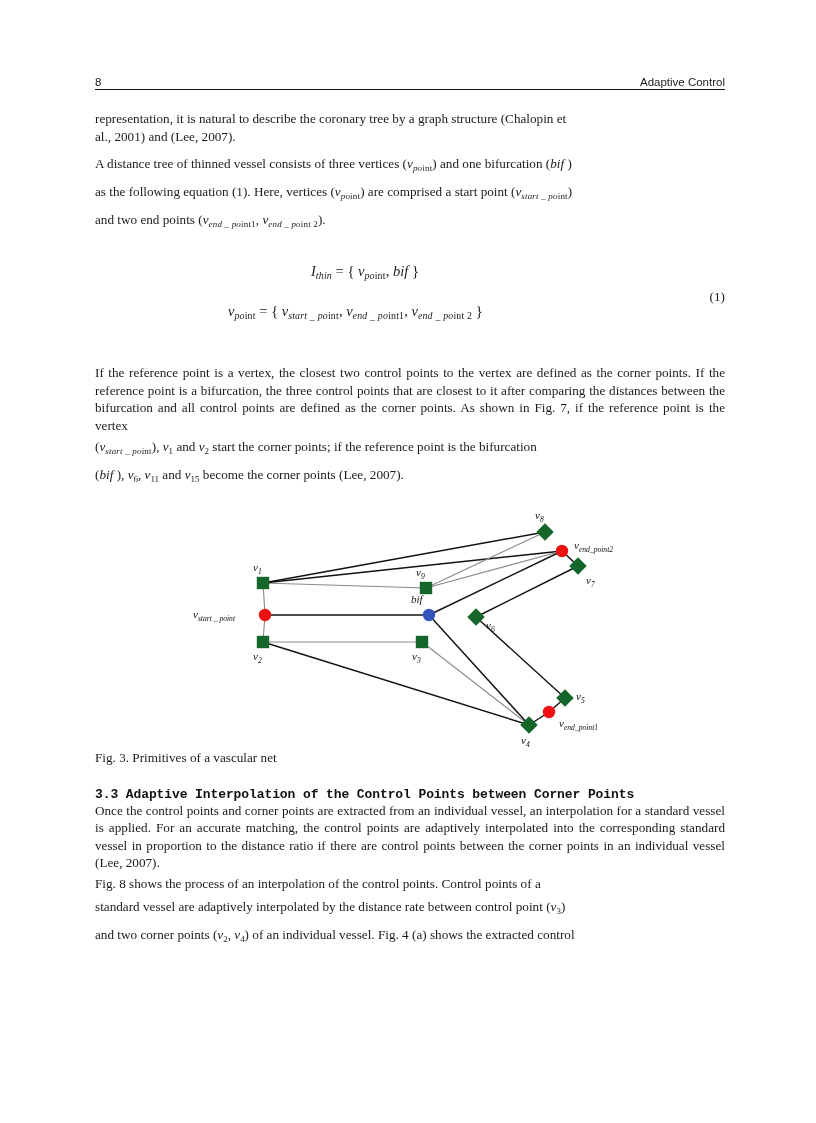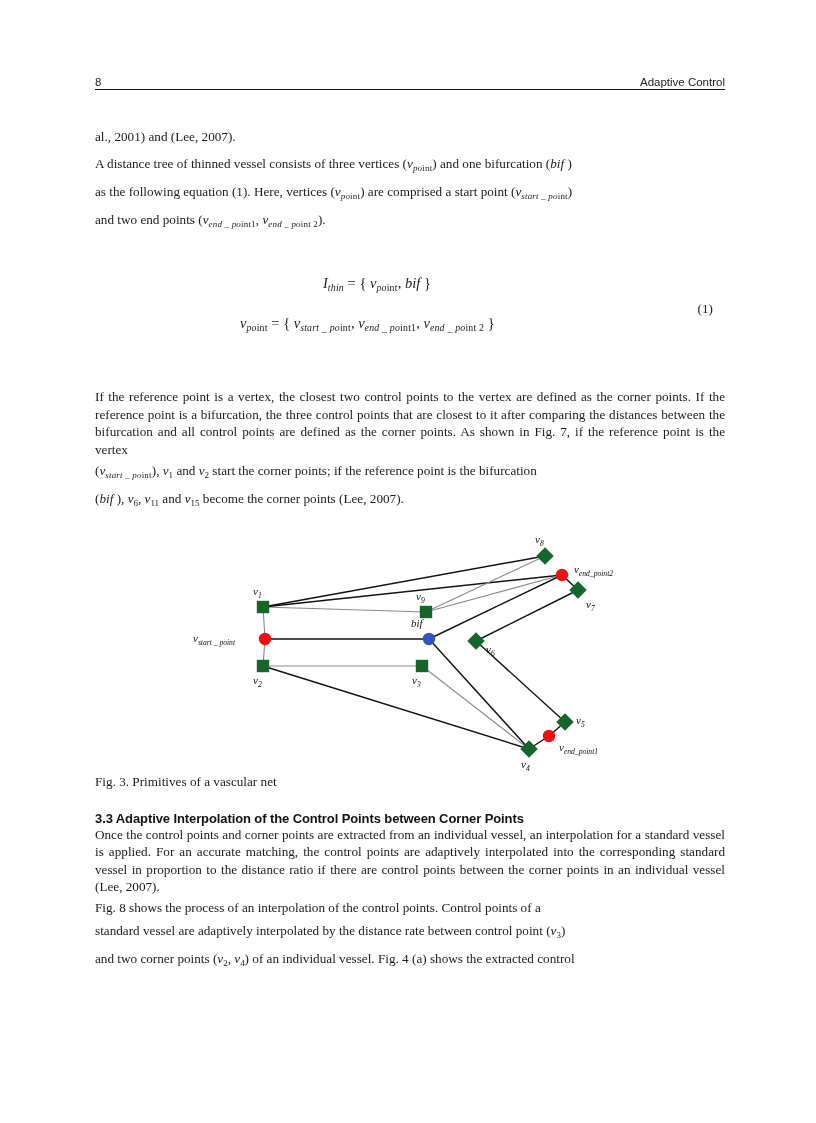--- a/index.html
+++ b/index.html
@@ -80,21 +80,21 @@
     font-style: normal;
     vertical-align: -0.28em;
   }
 
   
   p.body.math { line-height: 23.5px; }
 
   
   .equation-block {
     position: relative;
-    margin: 12px;
+    margin: 0;
     height: 86px;
   }
   .eq-line {
     position: absolute;
     font-size: 14.5px;
     white-space: nowrap;
   }
   .eq1 { left: 216px; top: 6px; }
   .eq2 { left: 133px; top: 46px; }
   .eq-tag {
@@ -116,42 +116,42 @@
     top: 0;
   }
   .fig-caption {
     font-size: 13.2px;
     margin: 0;
   }
 
   
   h3.section {
     margin: 0;
-    font-family: Liberation Sans, sans-serif;
+    font-family: Liberation Mono, monospace;
     font-size: 13px;
     font-weight: bold;
     color: #111;
     letter-spacing: -0.1px;
   }
 </style>
 </head>
 <body>
 
 <div class="page">
 
   <div class="header">
     <span>8</span>
     <span>Adaptive Control</span>
   </div>
   <div class="header-rule"></div>
 
   <div class="content">
 
     <p class="body nojust">
-      <br>
+      <span>representation, it is natural to describe the coronary tree by a graph structure (Chalopin et</span><br>
       <span>al., 2001) and (Lee, 2007).</span>
     </p>
 
     <div class="gap-sm"></div>
 
     <p class="body math">
       <span>A distance tree of thinned vessel consists of three vertices (</span><span class="mvar">v</span><sub class="ms"><span>po</span><span class="rm">int</span></sub><span>) and one bifurcation (</span><span class="mi">bif</span>&nbsp;<span>)</span><br>
       <span>as the following equation (1). Here, vertices (</span><span class="mvar">v</span><sub class="ms"><span>po</span><span class="rm">int</span></sub><span>) are comprised a start point (</span><span class="mvar">v</span><sub class="ms"><span>start _ po</span><span class="rm">int</span></sub><span>)</span><br>
       <span>and two end points (</span><span class="mvar">v</span><sub class="ms"><span>end _ po</span><span class="rm">int1</span></sub><span>, </span><span class="mvar">v</span><sub class="ms"><span>end _ po</span><span class="rm">int 2</span></sub><span>).</span>
     </p>

